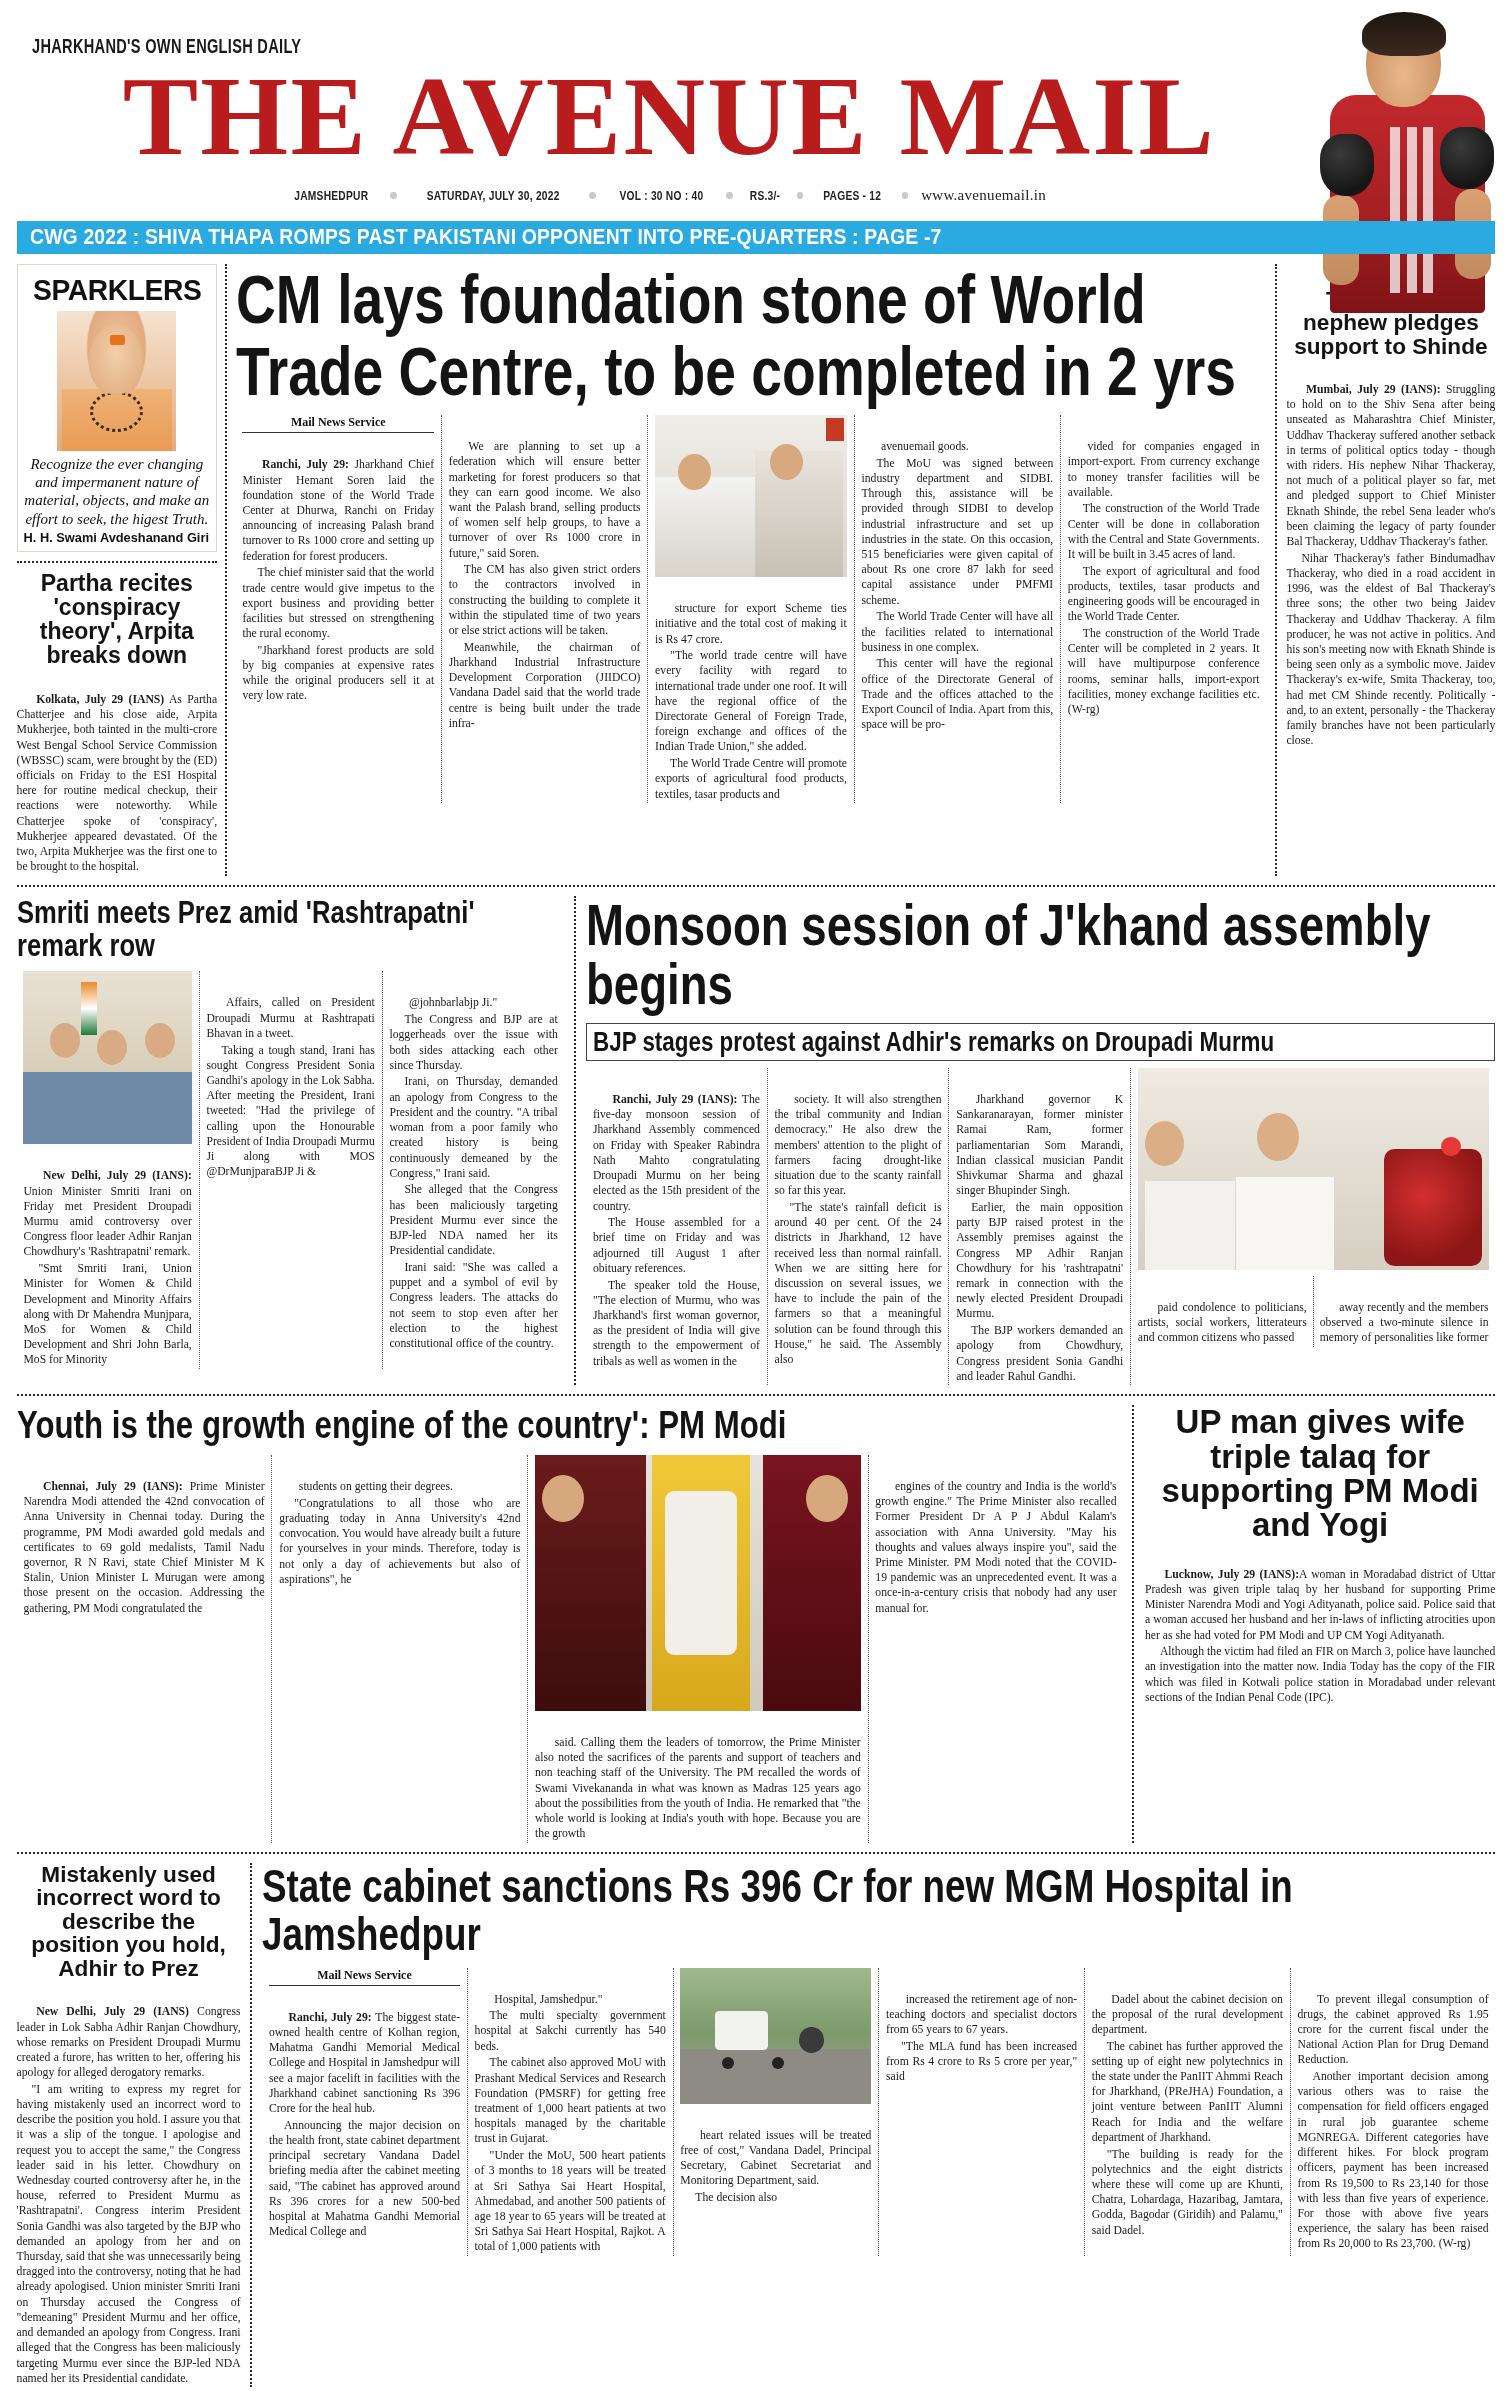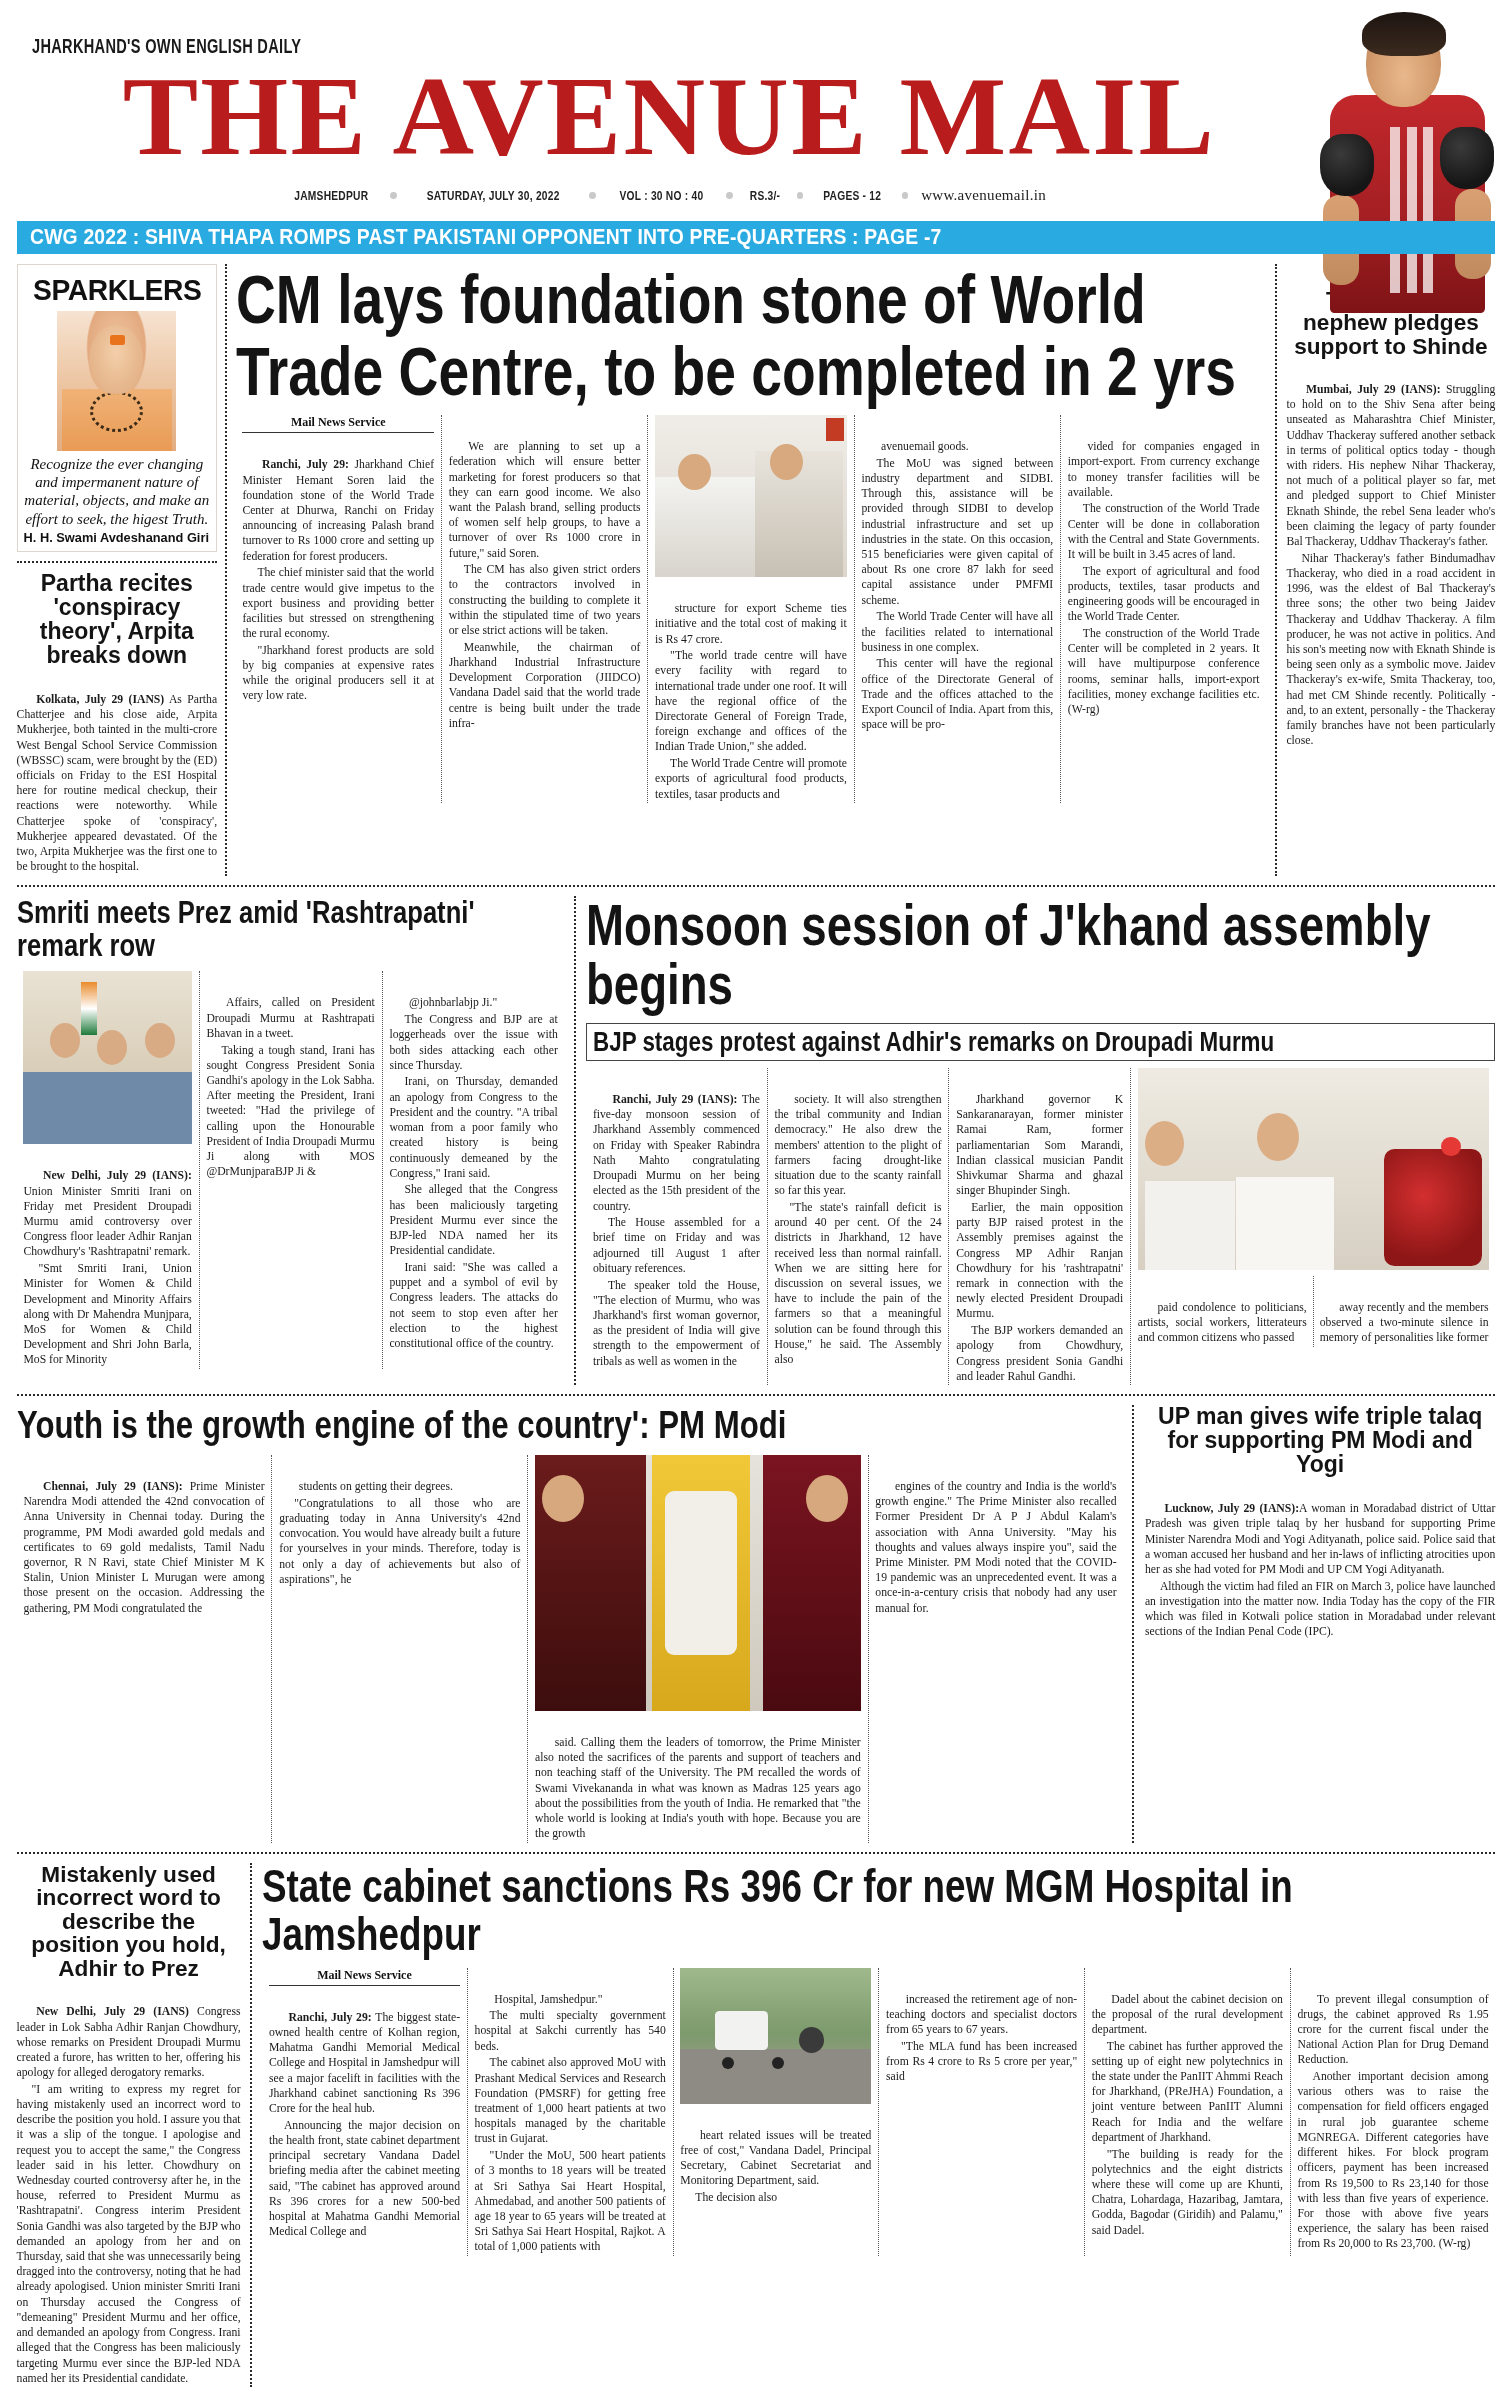--- a/index.html
+++ b/index.html
@@ -475,21 +475,21 @@
         <div class="body-col">
             <p class="first">engines of the country and India is the world's growth engine." The Prime Minister also recalled Former President Dr A P J Abdul Kalam's association with Anna University. "May his thoughts and values always inspire you", said the Prime Minister. PM Modi noted that the COVID-19 pandemic was an unprecedented event. It was a once-in-a-century crisis that nobody had any user manual for.</p>
           </div>
       </div>
     </div>
   </div>
 
   <div class="vrule-dot" style="flex:none;"></div>
 
   <div style="width:361px; flex:none; padding-left:10.5px;">
-    <div class="hl" style="font-size:23px; text-align:center;">UP man gives wife triple talaq for supporting PM Modi and Yogi</div>
+    <div class="hl" style="font-size:33px; text-align:center;">UP man gives wife triple talaq for supporting PM Modi and Yogi</div>
     <div class="body-col" style="margin-top:9px;">
         <p class="first"><b>Lucknow, July 29 (IANS):</b>A woman in Moradabad district of Uttar Pradesh was given triple talaq by her husband for supporting Prime Minister Narendra Modi and Yogi Adityanath, police said. Police said that a woman accused her husband and her in-laws of inflicting atrocities upon her as she had voted for PM Modi and UP CM Yogi Adityanath.</p>
         <p class="">Although the victim had filed an FIR on March 3, police have launched an investigation into the matter now. India Today has the copy of the FIR which was filed in Kotwali police station in Moradabad under relevant sections of the Indian Penal Code (IPC).</p>
       </div>
   </div>
 </div>
 
 <div class="hr-dot"></div>
 
 <div class="row">

